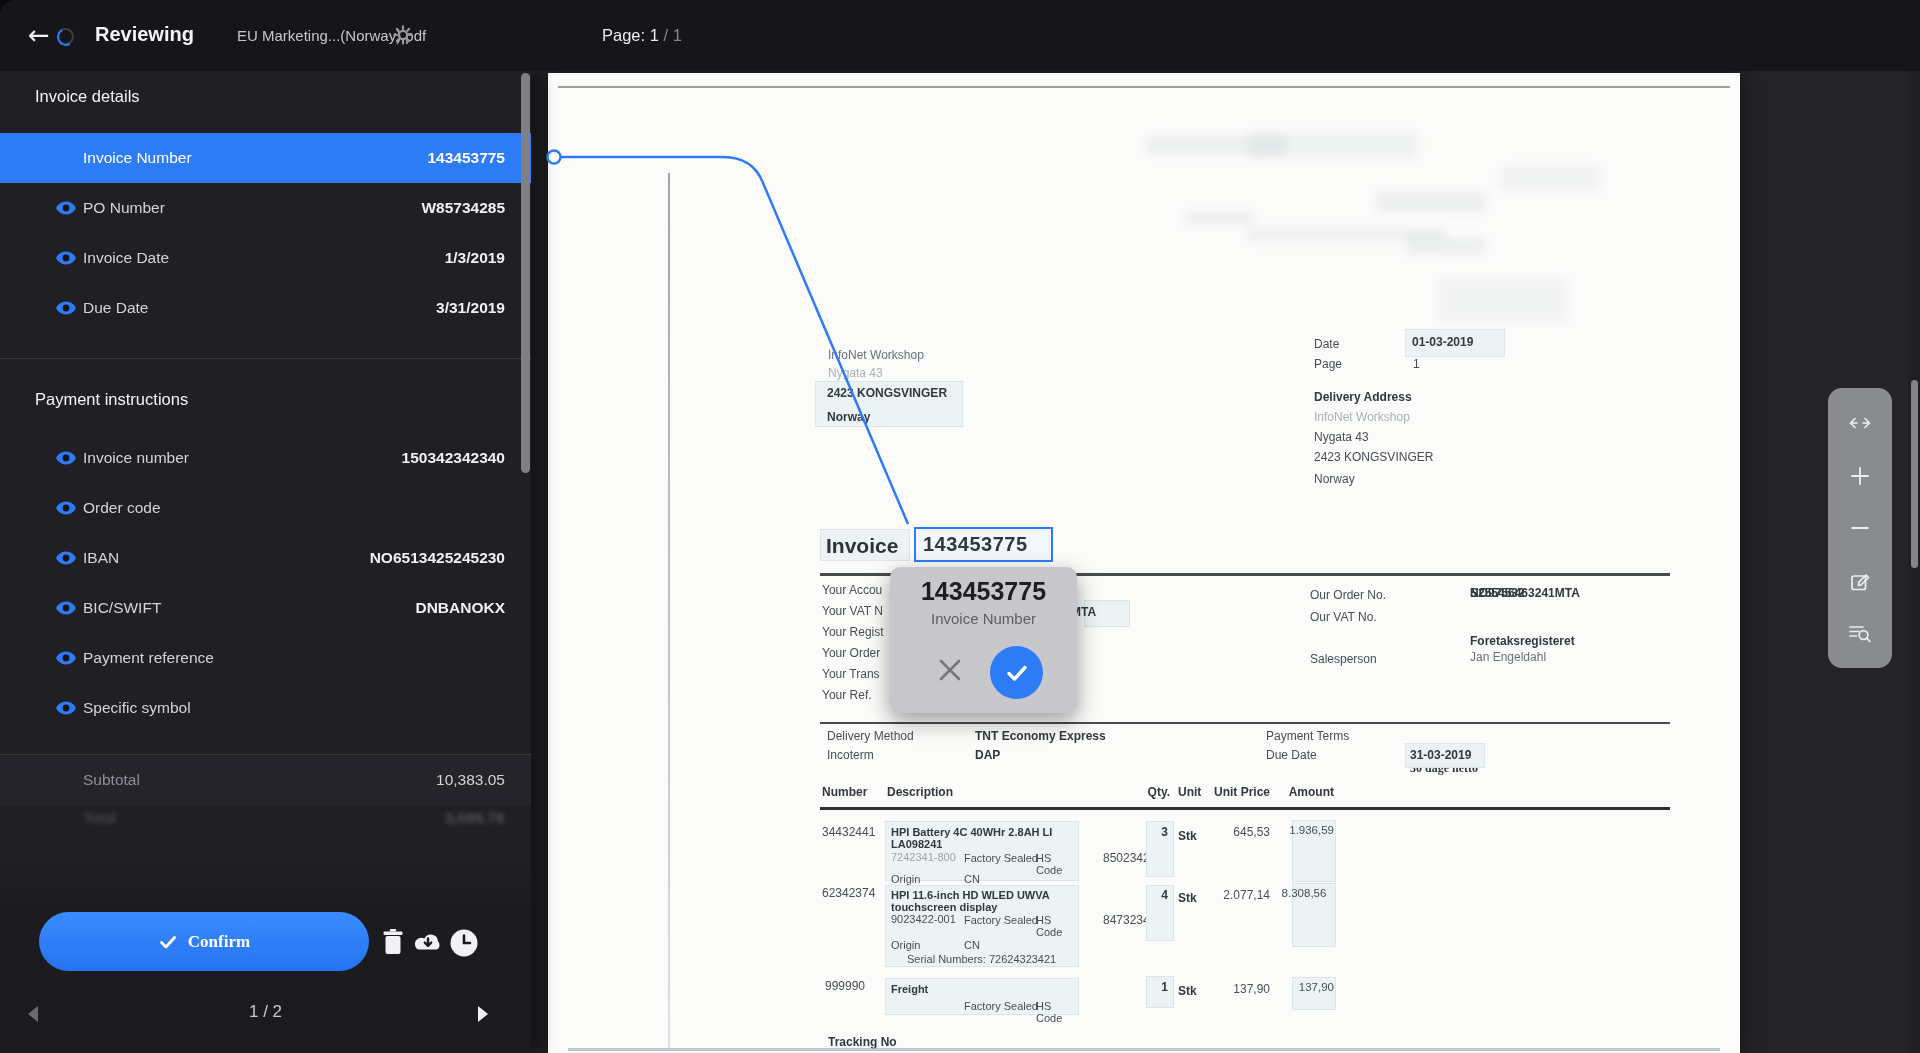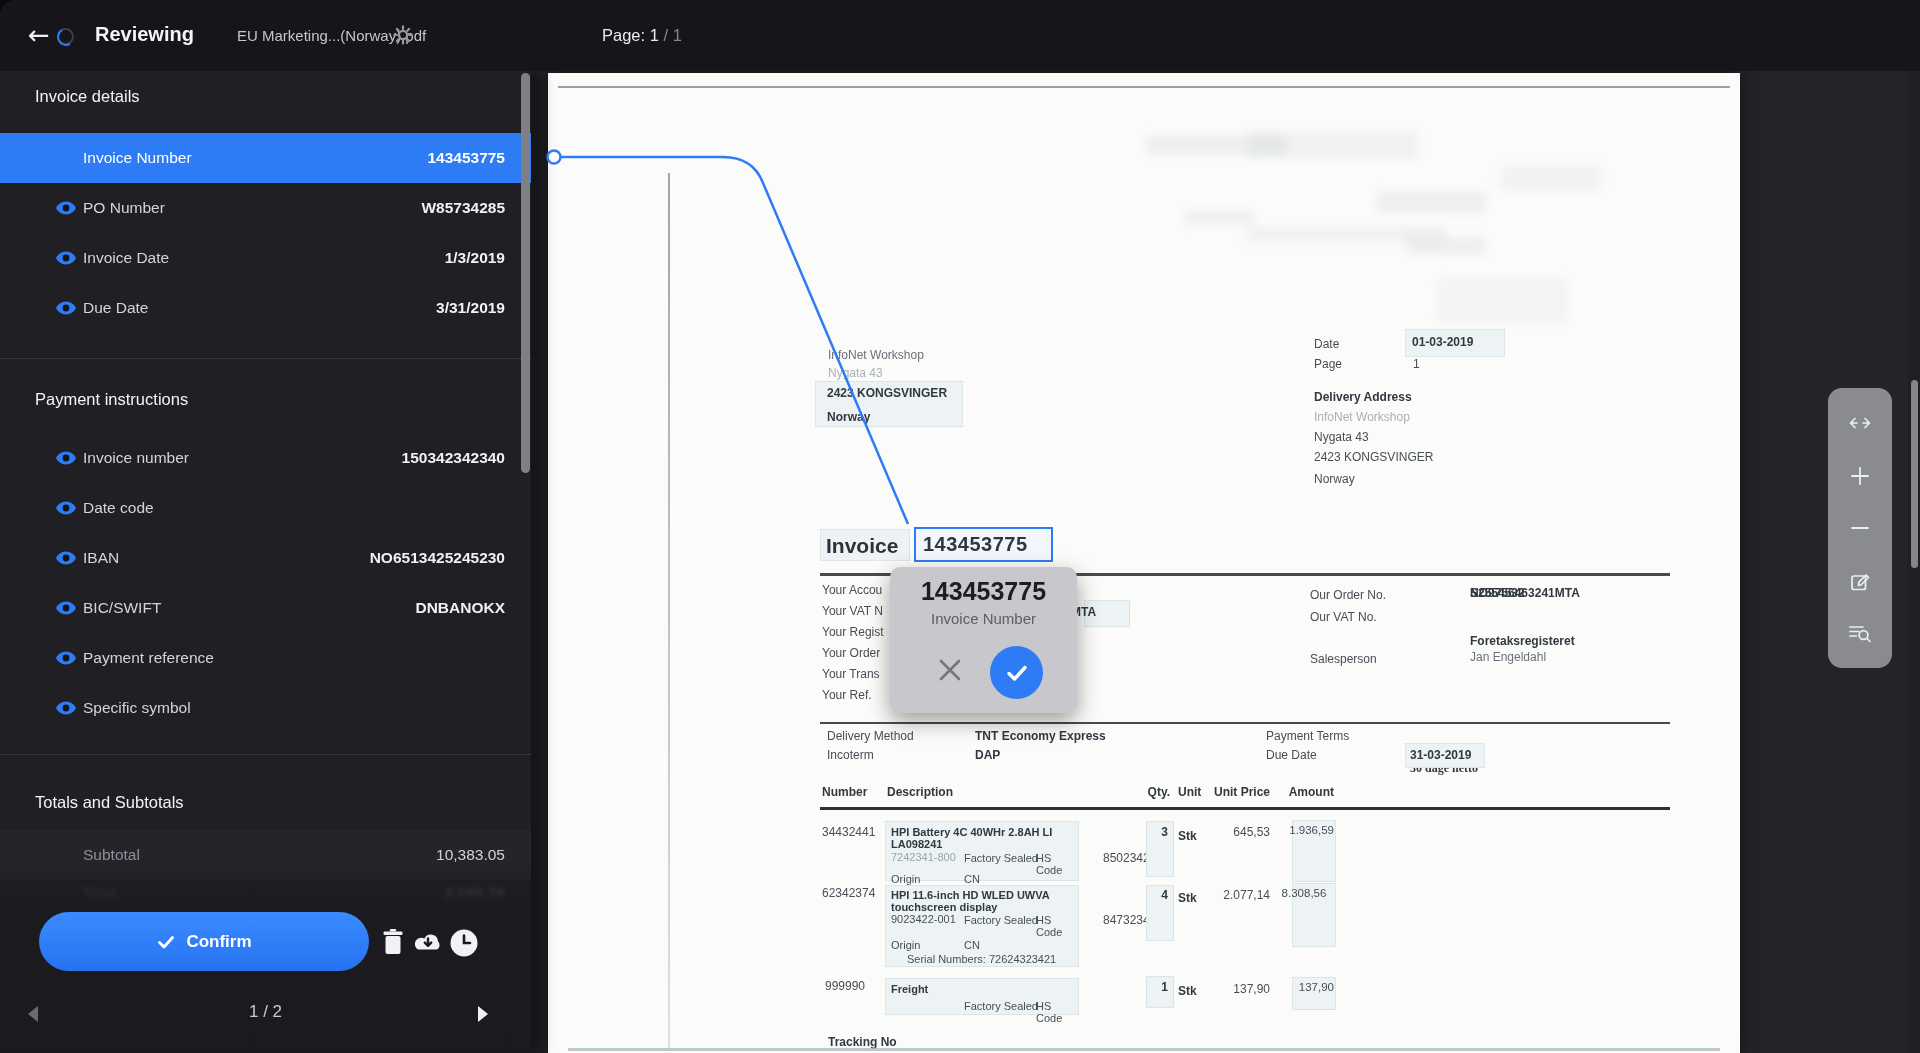--- a/index.html
+++ b/index.html
@@ -35,21 +35,21 @@
   .srow.muted { background:#24242a; }
   .srow.muted .flabel { color:#8f8f97; }
   .srow.muted .fvalue { color:#d3d3d8; font-weight:500; }
   .srow.faded { height:26px; filter:blur(2px); opacity:.3; }
   .srow.faded .flabel,.srow.faded .fvalue { color:#c0c0c8; }
   .s-scrollthumb { position:absolute; left:521px; top:2px; width:9px; height:400px; background:#7f7f86; border-radius:4.5px; z-index:40; cursor:grab; }
 
   .s-bottom { position:absolute; left:0; bottom:0; width:531px; height:195px; z-index:35;
     background:linear-gradient(180deg, rgba(31,31,36,0) 0px, rgba(27,27,31,.97) 55px, #1b1b1f 100%); }
   .confirm-btn { position:absolute; left:39px; top:54px; width:330px; height:59px; border:none; border-radius:30px; cursor:pointer;
-    background:linear-gradient(180deg,#3b8bff,#2673f0); color:#fff; font-size:17px; font-weight:600; font-family:Liberation Sans, sans-serif;
+    background:linear-gradient(180deg,#3b8bff,#2673f0); color:#fff; font-size:17px; font-weight:600; font-family:Liberation Serif, serif;
     display:flex; align-items:center; justify-content:center; gap:10px; }
   .mini-icon-btn { position:absolute; background:none; border:none; cursor:pointer; }
   .pg-arrow { position:absolute; top:147px; background:none; border:none; cursor:pointer; }
   .pg-text { position:absolute; left:0; top:144px; width:531px; text-align:center; font-size:17px; color:#c9cacd; }
 
   
   .canvas { position:absolute; left:531px; top:71px; width:1389px; height:982px; background:#232328; }
   .page { position:absolute; left:17px; top:2px; width:1192px; height:980px; background:#fbfbfa; box-shadow:0 0 18px rgba(0,0,0,.5); }
   .abs { position:absolute; }
   .scan { position:absolute; inset:0; font-size:12px; color:#474e55; }
@@ -161,21 +161,21 @@
           <span class="flabel">Invoice number</span>
           <span class="fvalue">150342342340</span>
         </div>
         <div class="srow">
           <span class="eye-wrap">
             <svg class="eye" width="22" height="16" viewBox="0 0 22 16">
               <path d="M11 1.5 C15.8 1.5 19.4 4.6 21 8 C19.4 11.4 15.8 14.5 11 14.5 C6.2 14.5 2.6 11.4 1 8 C2.6 4.6 6.2 1.5 11 1.5 Z" fill="#2e7bf6"></path>
               <circle cx="11" cy="8" r="3.4" fill="#15151a"></circle>
             </svg>
           </span>
-          <span class="flabel">Date code</span>
+          <span class="flabel">Order code</span>
           <span class="fvalue"></span>
         </div>
         <div class="srow">
           <span class="eye-wrap">
             <svg class="eye" width="22" height="16" viewBox="0 0 22 16">
               <path d="M11 1.5 C15.8 1.5 19.4 4.6 21 8 C19.4 11.4 15.8 14.5 11 14.5 C6.2 14.5 2.6 11.4 1 8 C2.6 4.6 6.2 1.5 11 1.5 Z" fill="#2e7bf6"></path>
               <circle cx="11" cy="8" r="3.4" fill="#15151a"></circle>
             </svg>
           </span>
           <span class="flabel">IBAN</span>
@@ -205,21 +205,20 @@
           <span class="eye-wrap">
             <svg class="eye" width="22" height="16" viewBox="0 0 22 16">
               <path d="M11 1.5 C15.8 1.5 19.4 4.6 21 8 C19.4 11.4 15.8 14.5 11 14.5 C6.2 14.5 2.6 11.4 1 8 C2.6 4.6 6.2 1.5 11 1.5 Z" fill="#2e7bf6"></path>
               <circle cx="11" cy="8" r="3.4" fill="#15151a"></circle>
             </svg>
           </span>
           <span class="flabel">Specific symbol</span>
           <span class="fvalue"></span>
         </div>
         <div class="s-divider d2"></div>
-        <div class="s-header s-h3">Totals and Subtotals</div>
         <div class="srow muted">
           <span class="eye-wrap"></span>
           <span class="flabel">Subtotal</span>
           <span class="fvalue">10,383.05</span>
         </div>
         <div class="srow faded">
           <span class="eye-wrap"></span>
           <span class="flabel">Total</span>
           <span class="fvalue">3,595.76</span>
         </div>

